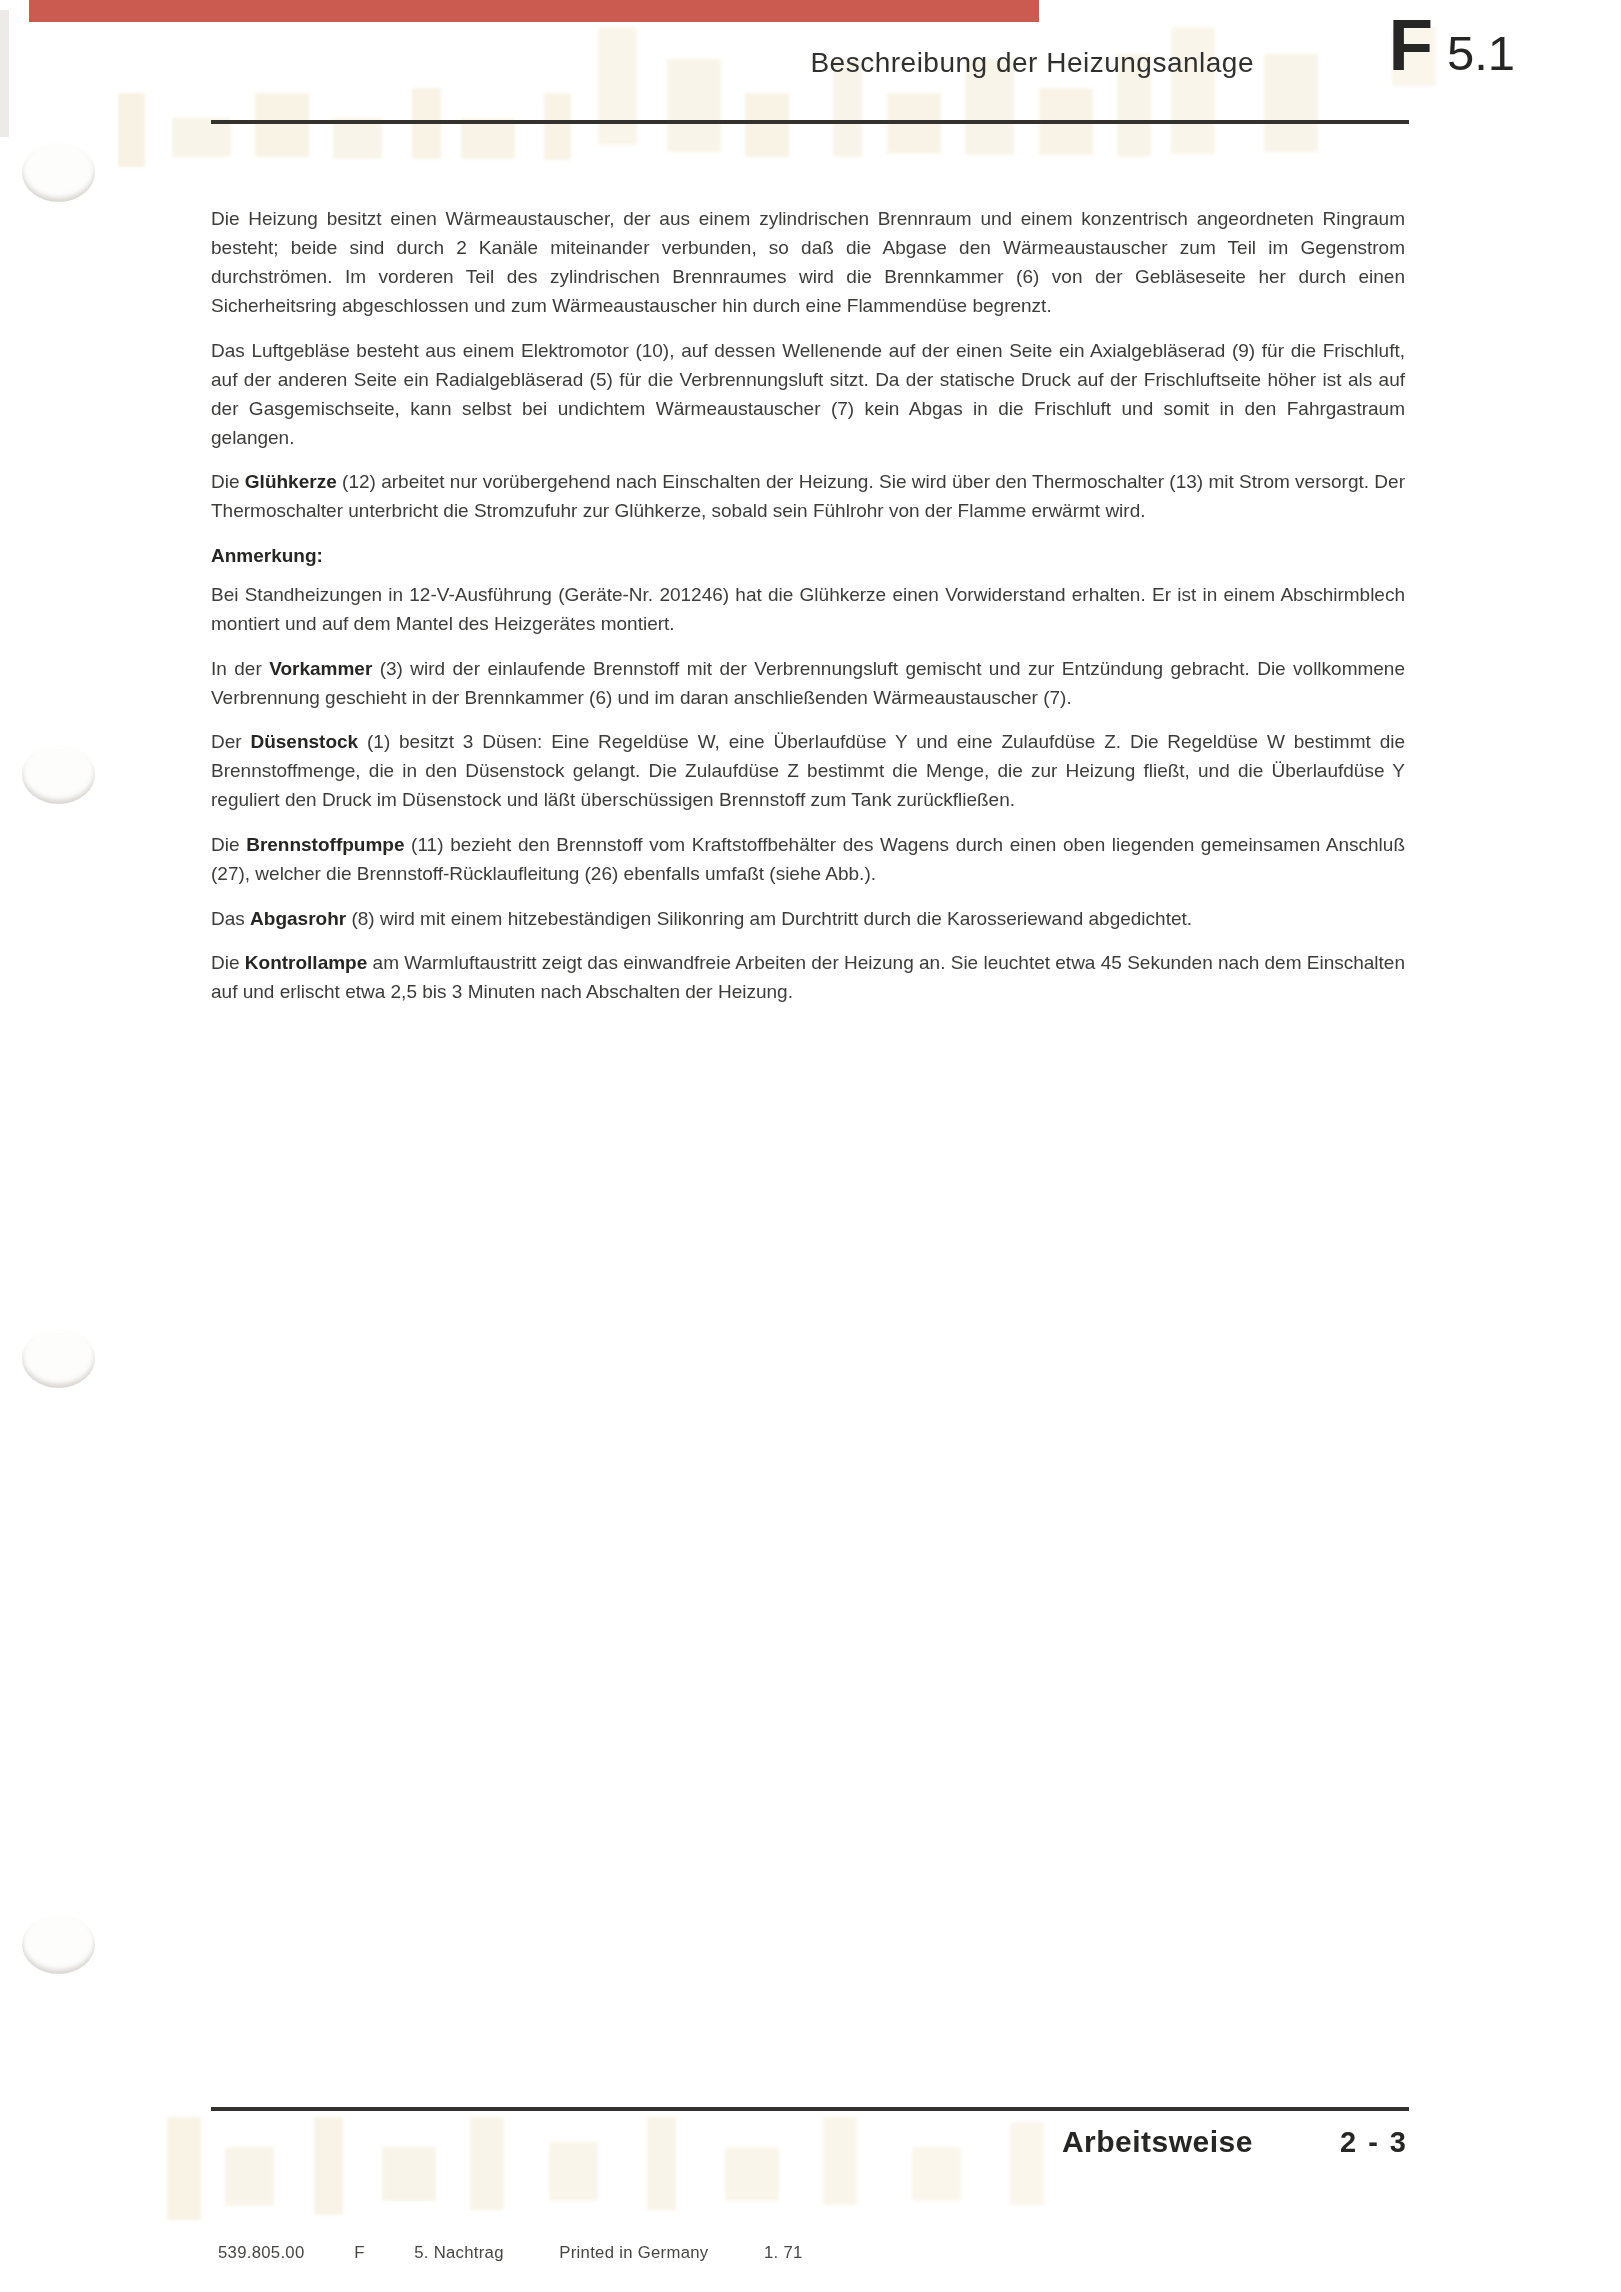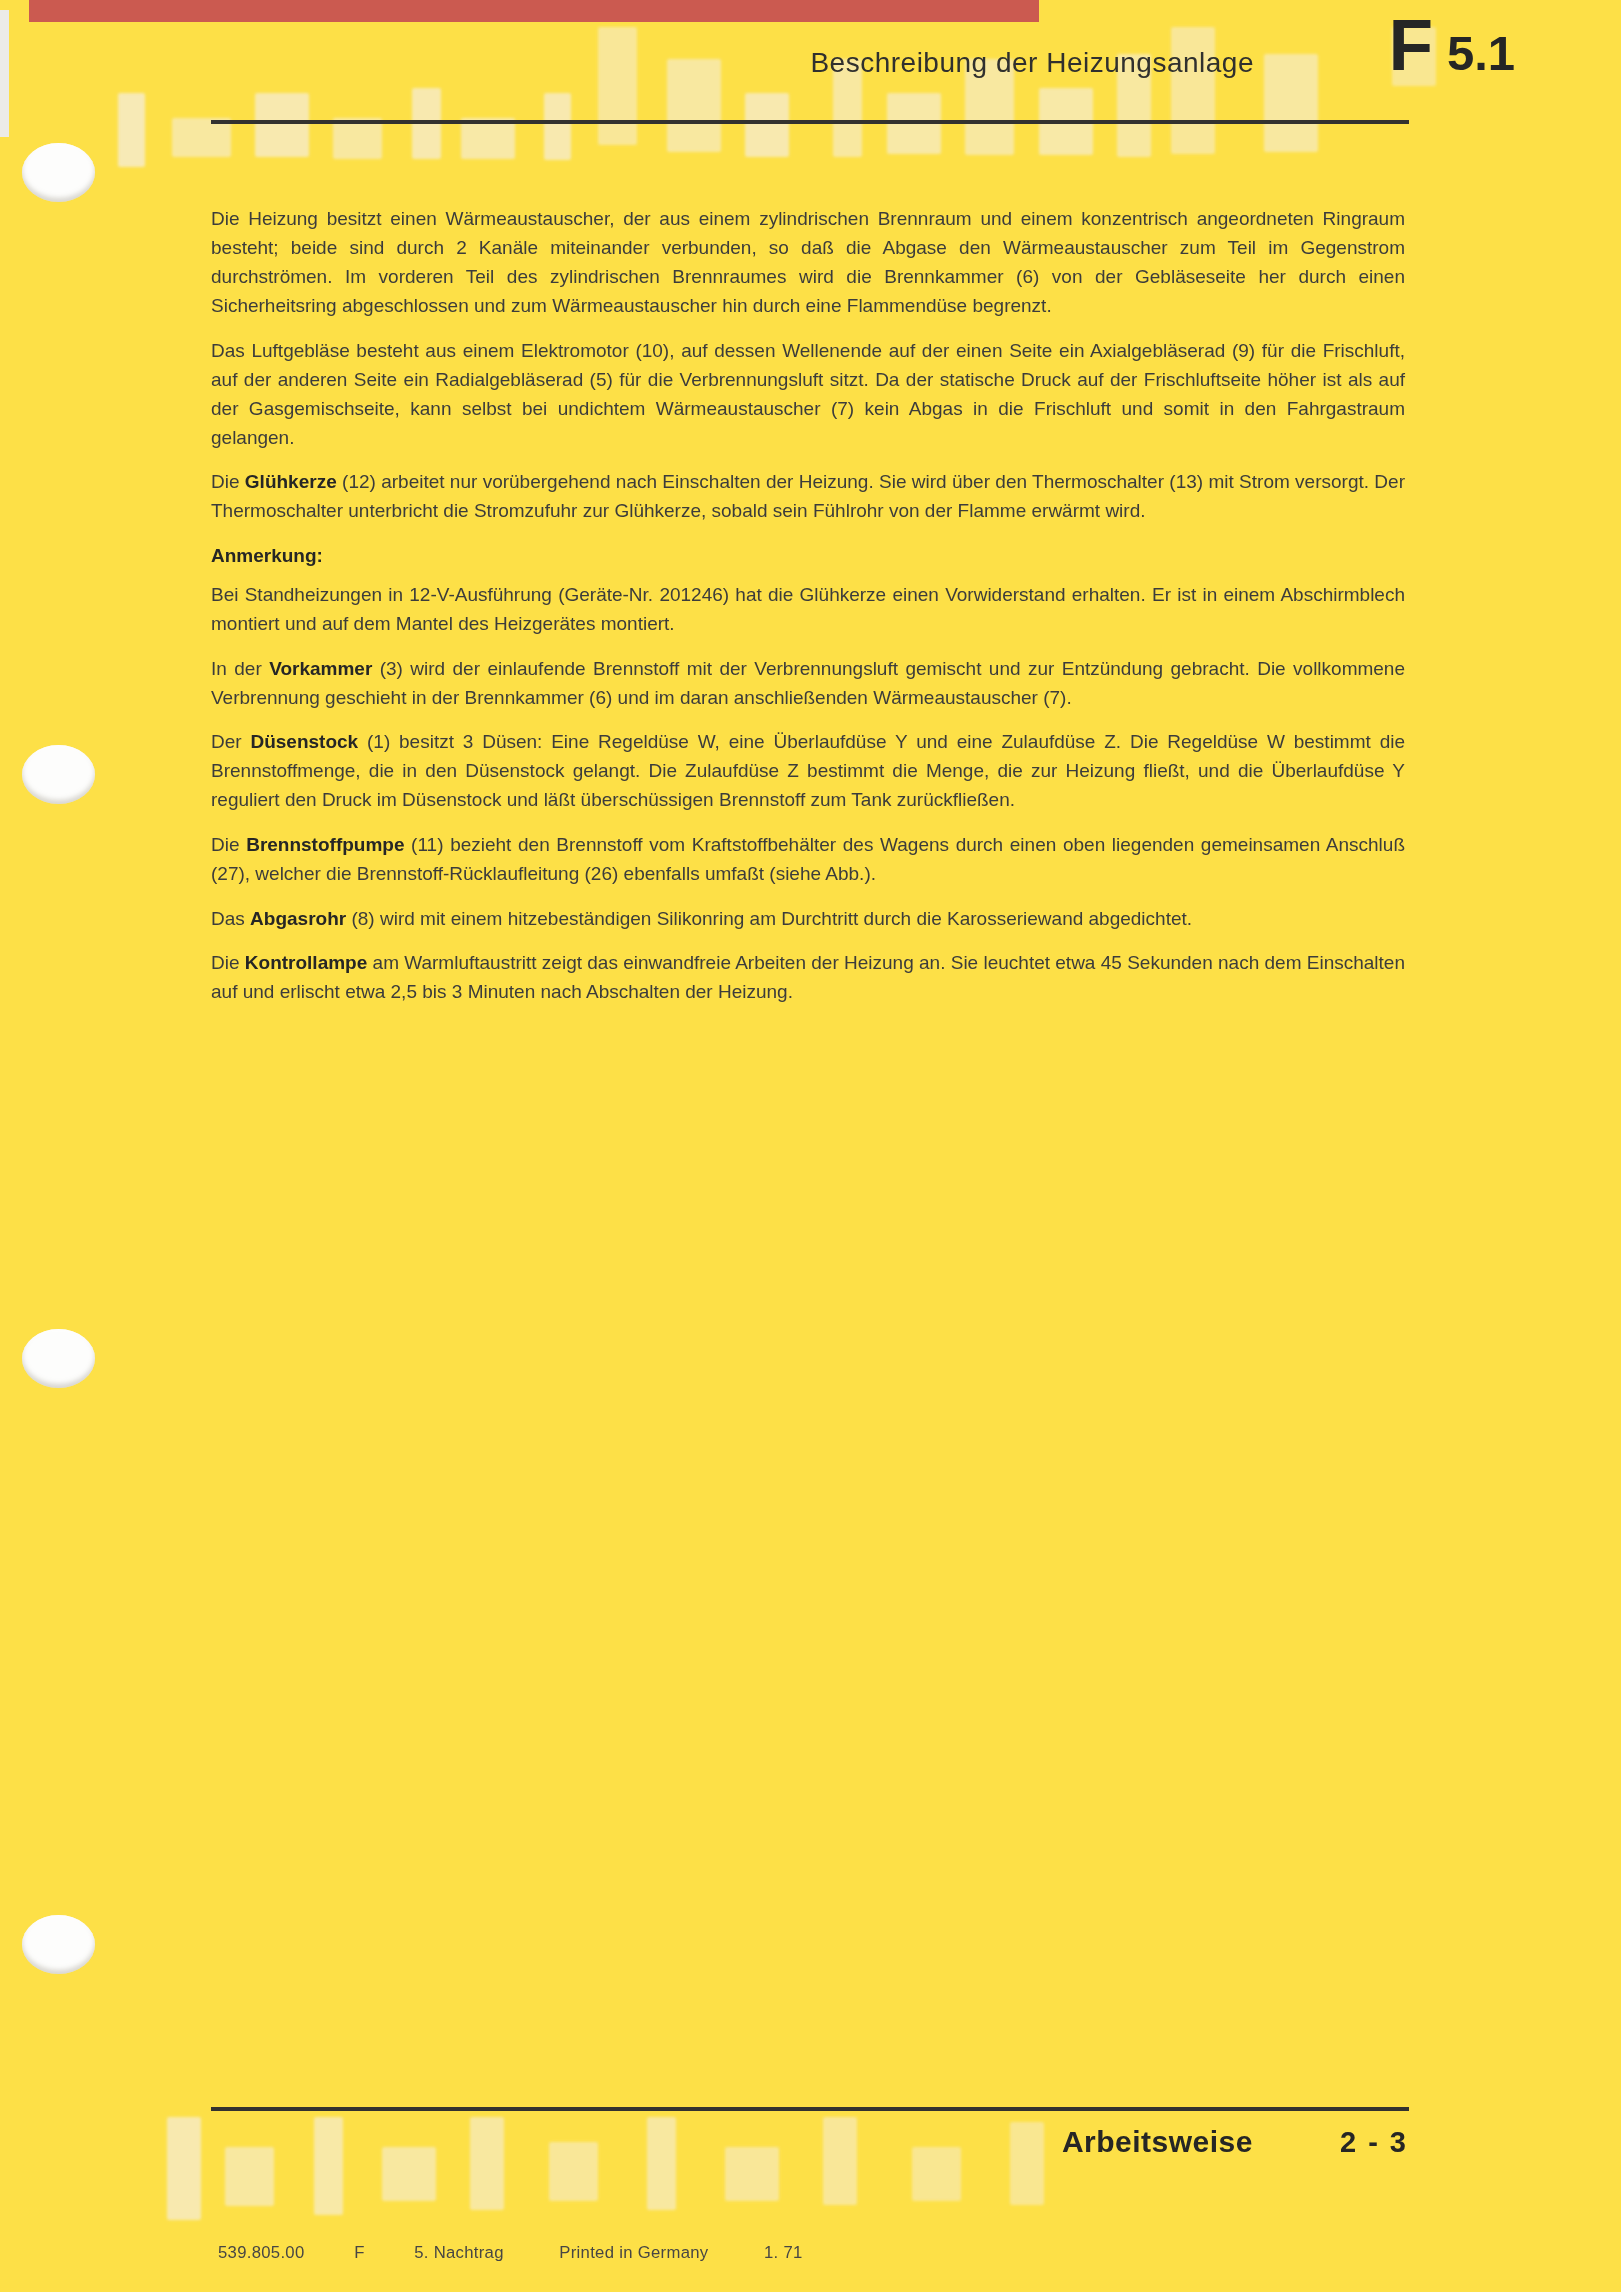--- a/index.html
+++ b/index.html
@@ -33,21 +33,21 @@
     position:absolute;top:47px;right:367px;
     font-size:28px;font-weight:500;color:#30302e;letter-spacing:0.5px;
     white-space:nowrap;
   }
   .hdr-code{
     position:absolute;top:7.8px;right:106px;
     display:flex;align-items:baseline;gap:13.7px;
     color:#262625;
   }
   .hdr-code .letter{font-size:73px;font-weight:700;line-height:1;}
-  .hdr-code .number{font-size:49px;font-weight:700;line-height:1;}
+  .hdr-code .number{font-size:49px;font-weight:400;line-height:1;}
   .rule{
     position:absolute;left:211px;width:1198px;height:3.9px;background:#33322f;
   }
   .rule.top{top:120px;}
   .rule.bottom{top:2107px;}
   
   #body-text{
     position:absolute;left:211px;top:204px;width:1194px;
     font-size:19px;line-height:29px;color:#3c3c3b;
     text-align:justify;
@@ -72,21 +72,21 @@
   .imprint span.tight{margin-right:17.6px;}
   
   .edge-sliver{
     position:absolute;left:0;top:9.8px;width:8.8px;height:127px;
     background:#ecebe7;
   }
 </style>
 </head>
 <body>
 
-<div id="page" style="background: #fde047;">
+<div id="page" style="background: #ffffff;">
 
   <div class="rev-bar" style="background: rgb(203, 90, 80);"></div>
   <div class="edge-sliver"></div>
 
   <div id="ghosts">
       <div class="ghost" style="left: 118px; top: 93px; width: 27.4px; height: 74px; opacity: 0.75;"></div>
       <div class="ghost" style="left: 172px; top: 118px; width: 59px; height: 39px; opacity: 0.6;"></div>
       <div class="ghost" style="left: 255px; top: 93px; width: 54px; height: 64px; opacity: 0.7;"></div>
       <div class="ghost" style="left: 333px; top: 118px; width: 49px; height: 41px; opacity: 0.6;"></div>
       <div class="ghost" style="left: 412px; top: 88px; width: 29px; height: 71px; opacity: 0.7;"></div>

